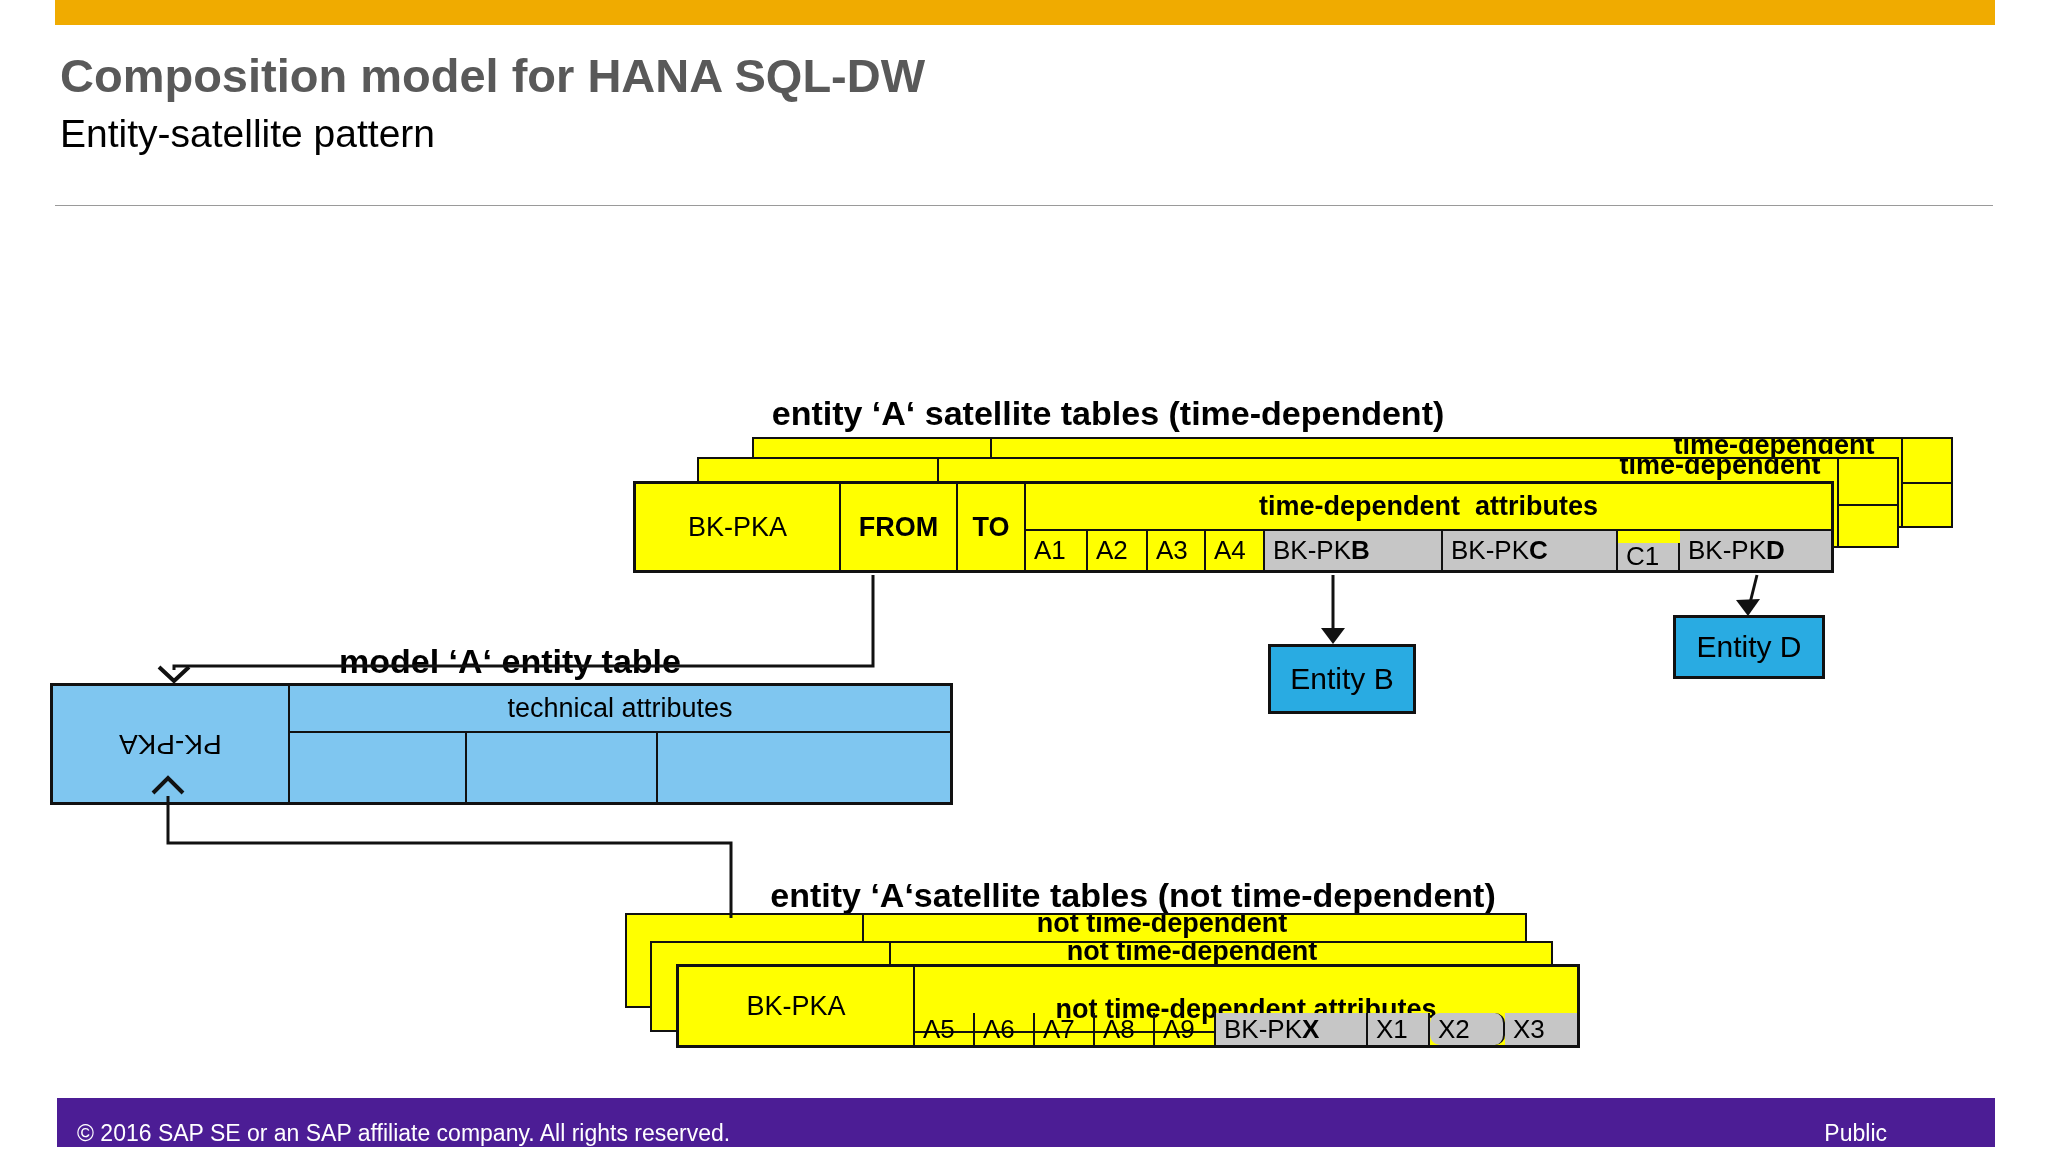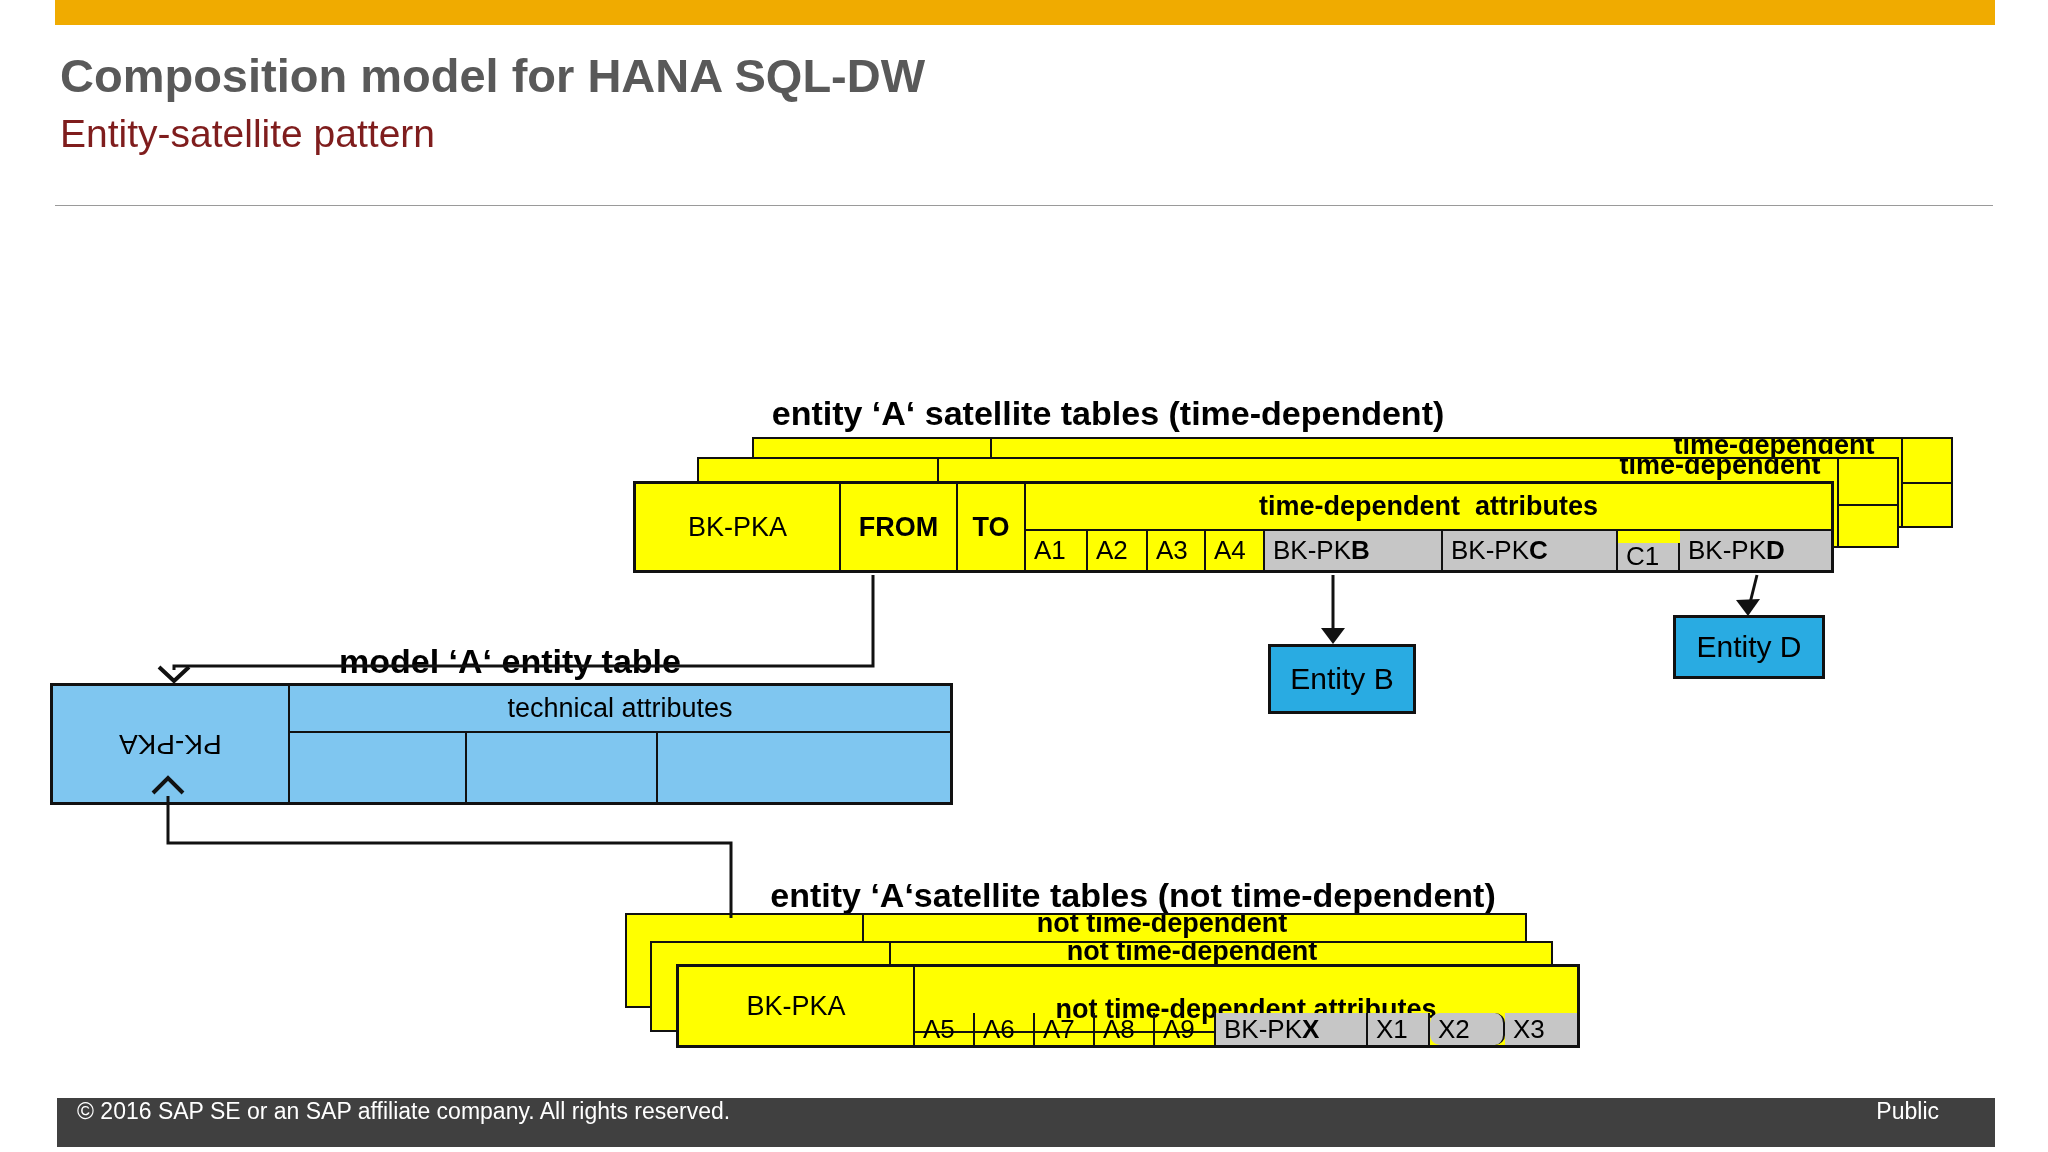--- a/index.html
+++ b/index.html
@@ -1,21 +1,21 @@
 <!DOCTYPE html>
 <html><head>
 <meta charset="utf-8">
 <style>
   html,body{margin:0;padding:0;background:#ffffff;}
   .slide{position:relative;width:2048px;height:1152px;background:#ffffff;
          font-family:"Liberation Sans",sans-serif;color:#000;overflow:hidden;}
 
   .accent-bar{position:absolute;left:55px;top:0;width:1940px;height:25px;background:#F0AB00;}
   .page-title{position:absolute;left:60px;top:48px;font-size:47px;font-weight:bold;color:#595959;}
-  .page-subtitle{position:absolute;left:60px;top:112px;font-size:39px;color:#7f1d1d;}
+  .page-subtitle{position:absolute;left:60px;top:112px;font-size:39px;color:#000000;}
   .title-divider{position:absolute;left:55px;top:205px;width:1938px;height:1px;background:#9a9a9a;}
 
   .heading{position:absolute;font-size:34px;font-weight:bold;text-align:center;white-space:nowrap;}
   .h-top{left:633px;top:394px;width:950px;}
   .h-entity{left:160px;top:642px;width:700px;}
   .h-bottom{left:683px;top:876px;width:900px;}
 
   .tbl{position:absolute;background:#FFFF00;border:3px solid #111;overflow:hidden;box-sizing:border-box;}
   .tbl.back{border-width:2px;}
   .vline{position:absolute;top:0;bottom:0;width:2px;background:#111;}
@@ -32,23 +32,23 @@
 
   .blue-tbl{position:absolute;left:50px;top:683px;width:903px;height:122px;background:#7FC6F0;
             border:3px solid #111;box-sizing:border-box;overflow:hidden;}
   .flip{transform:rotate(180deg);font-size:28px;}
 
   .entity-box{position:absolute;background:#29ABE2;border:3px solid #111;box-sizing:border-box;
               display:flex;align-items:center;justify-content:center;font-size:30px;}
 
   .overlay{position:absolute;left:0;top:0;z-index:20;pointer-events:none;}
 
-  .footer{position:absolute;left:57px;top:1098px;width:1938px;height:49px;background:#404040;
-          display:flex;align-items:flex-start;justify-content:space-between;box-sizing:border-box;
-          padding-left:20px;padding-right:56px;color:#fff;font-size:23px;}
+  .footer{position:absolute;left:57px;top:1098px;width:1938px;height:49px;background:#4c1d95;
+          display:flex;align-items:flex-end;justify-content:space-between;box-sizing:border-box;
+          padding-left:20px;padding-right:108px;color:#fff;font-size:23px;}
 
   .z1{z-index:1}.z2{z-index:2}.z3{z-index:3}
 </style>
 </head>
 <body>
 
 <div class="slide">
 
   <div class="accent-bar"></div>
   <div class="page-title">Composition model for HANA SQL-DW</div>

